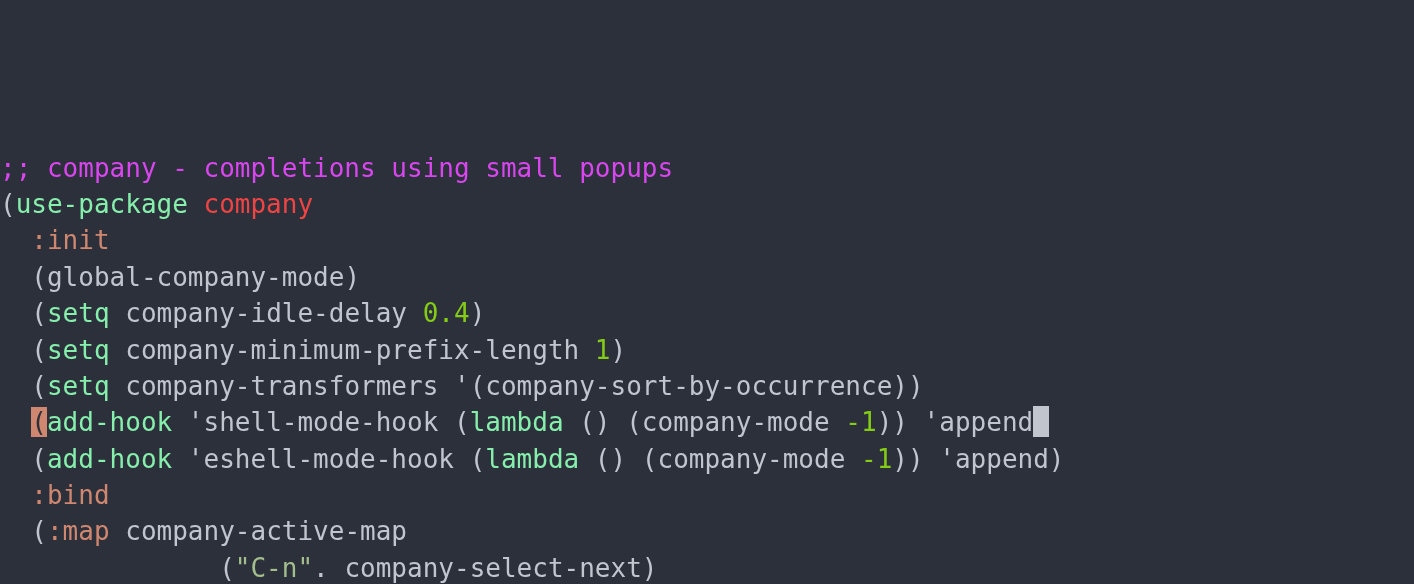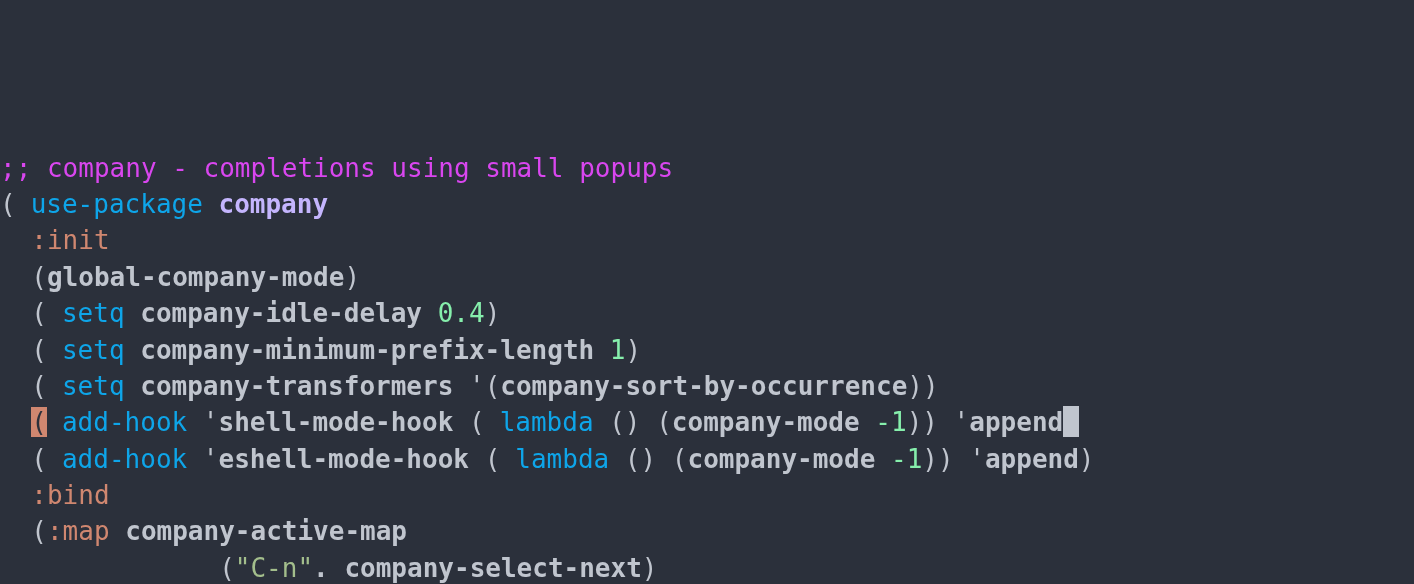--- a/index.html
+++ b/index.html
@@ -9,25 +9,25 @@
     font-size: 26px;
     line-height: 1.4;
     color: #c0c5ce;
     padding: 4px 0;
     white-space: pre;
     overflow: hidden;
   }
   .line { display: block; height: 36.4px; }
   .comment { color: #d946ef; }
   .paren   { color: #c0c5ce; } 
-  .func    { color: #0ea5e9; margin-left: 15px; }
+  .func    { color: #86efac; }
   .string  { color: #a3be8c; }
-  .number  { color: #86efac; }
-  .symbol  { color: #c0c5ce; font-weight: bold; }
-  .pkg     { color: #c4b5fd; font-weight: bold; } 
+  .number  { color: #84cc16; }
+  .symbol  { color: #c0c5ce; }
+  .pkg     { color: #ef4444; } 
   .orange  { color: #d08770; margin-top: 36px; }
   .hl-open {
     background: #d08770;
     color: #2b303b;
   }
   .hl-cursor {
     background: #c0c5ce;
     display: inline-block;
     width: 0.6em;
     height: 1.2em;

